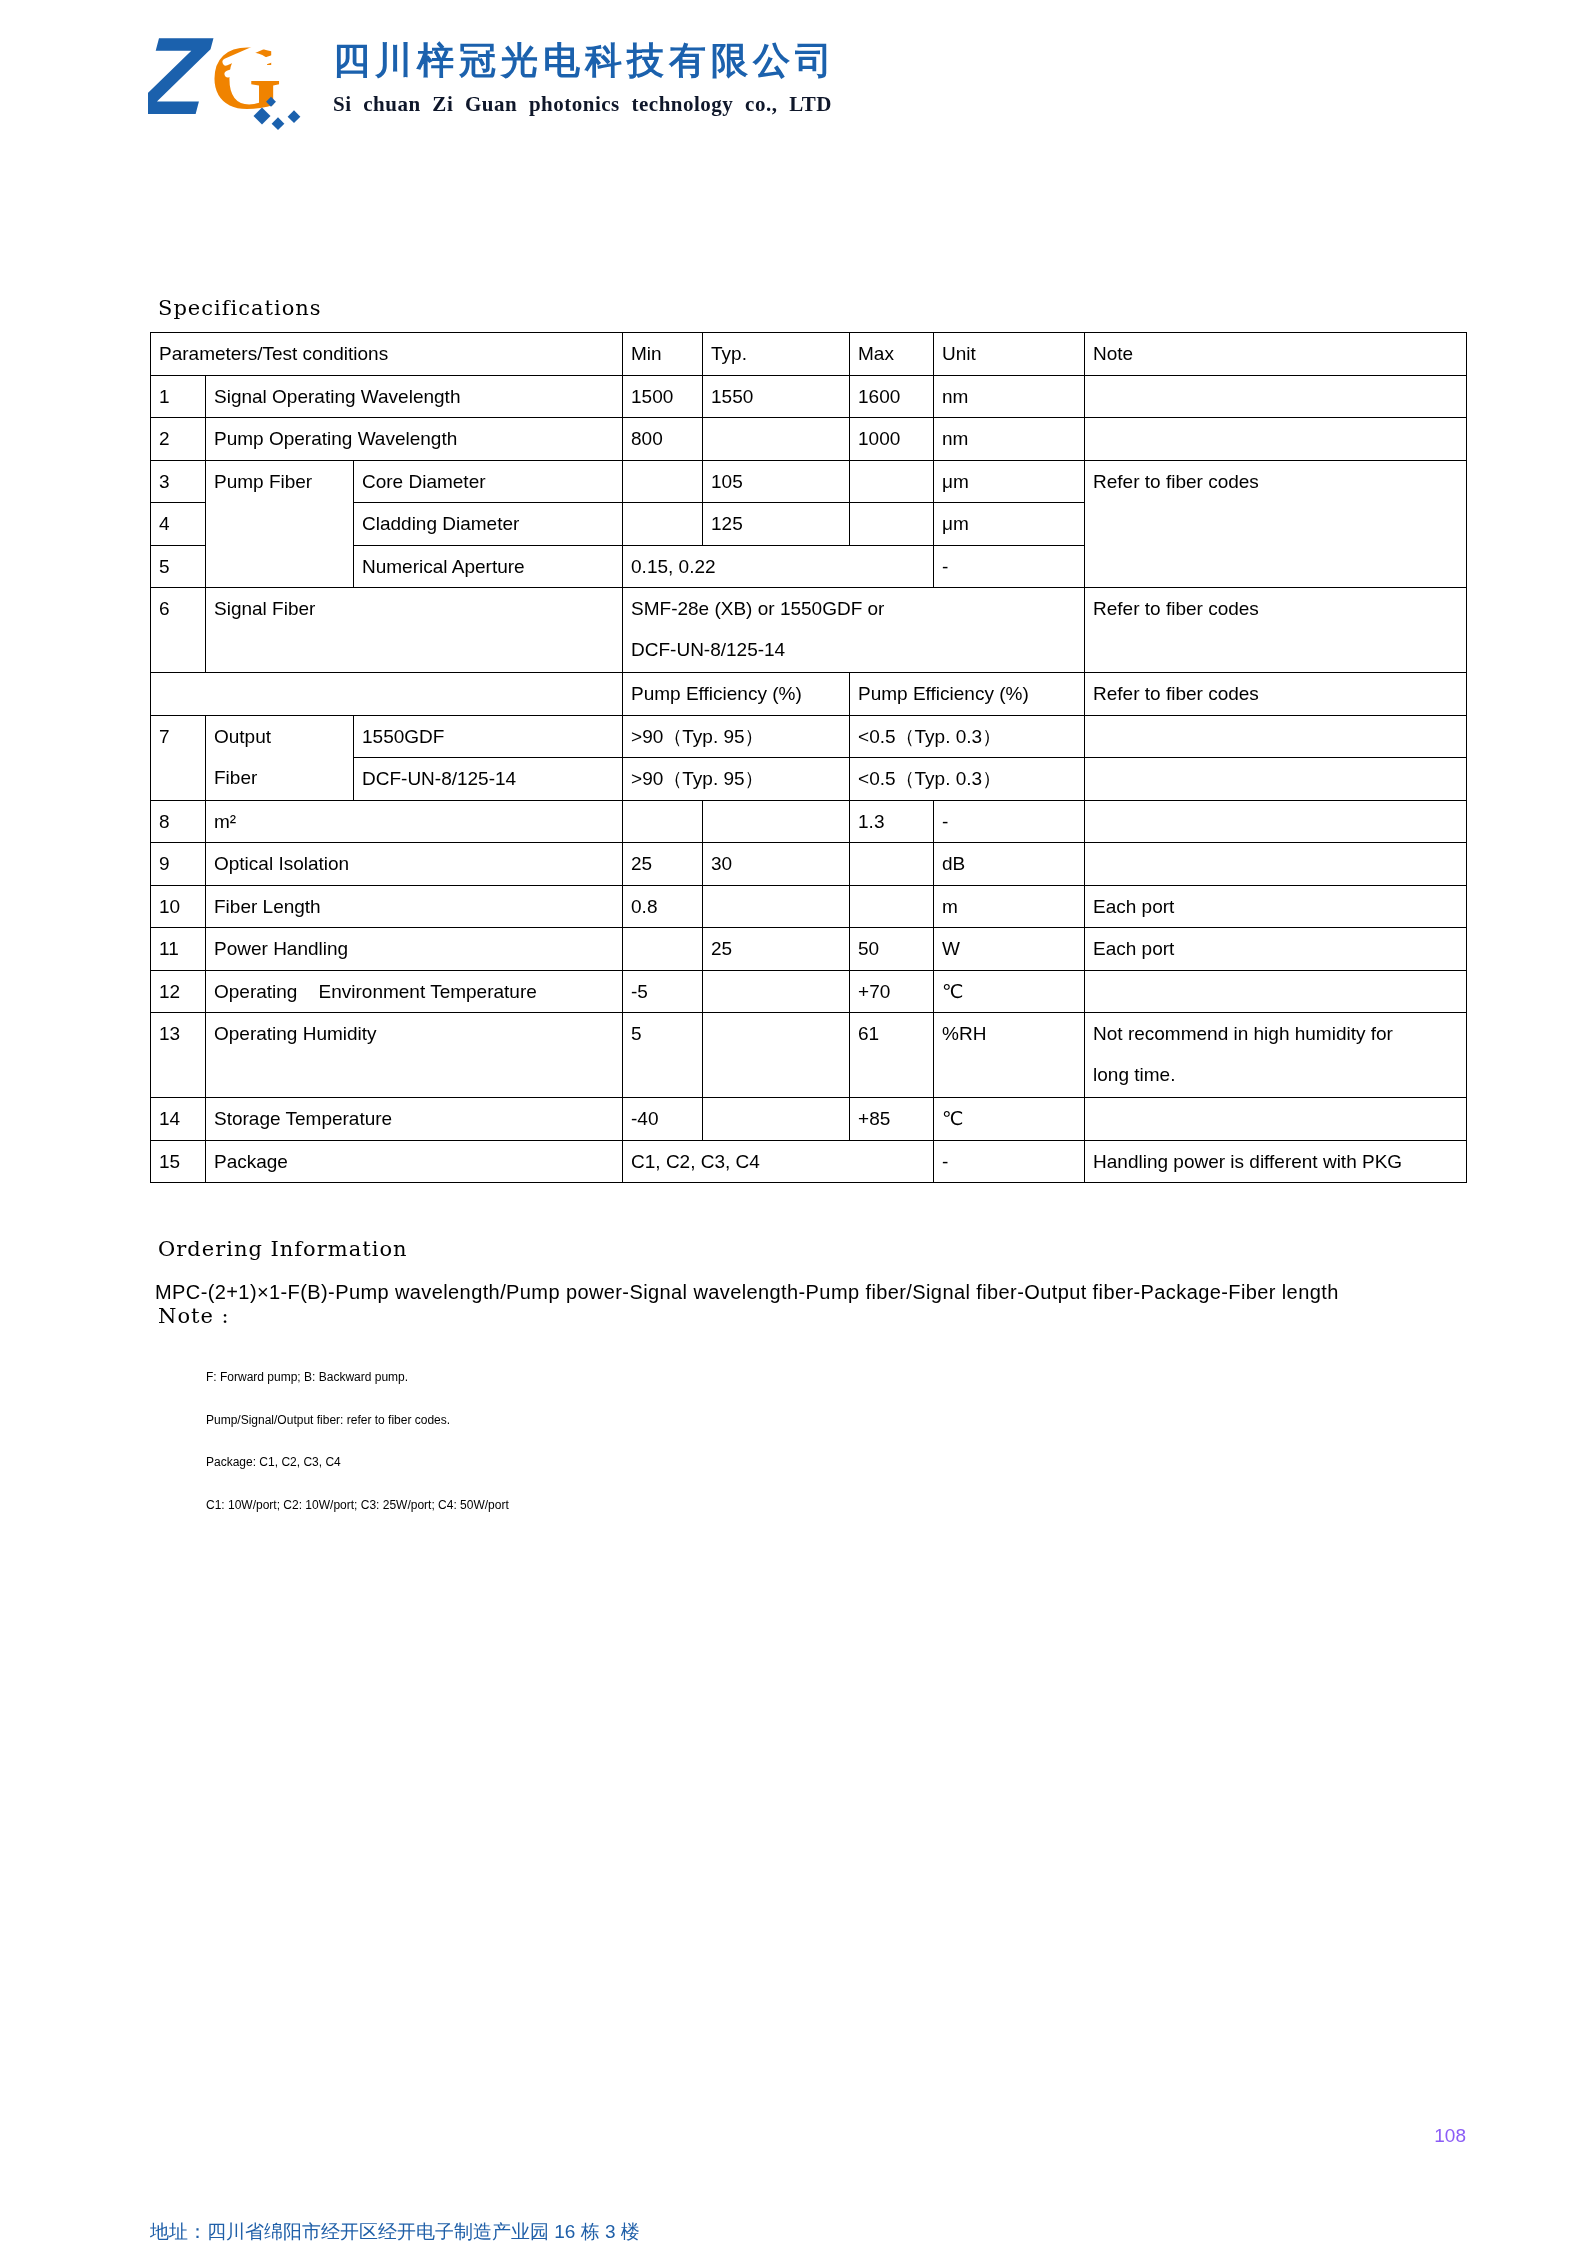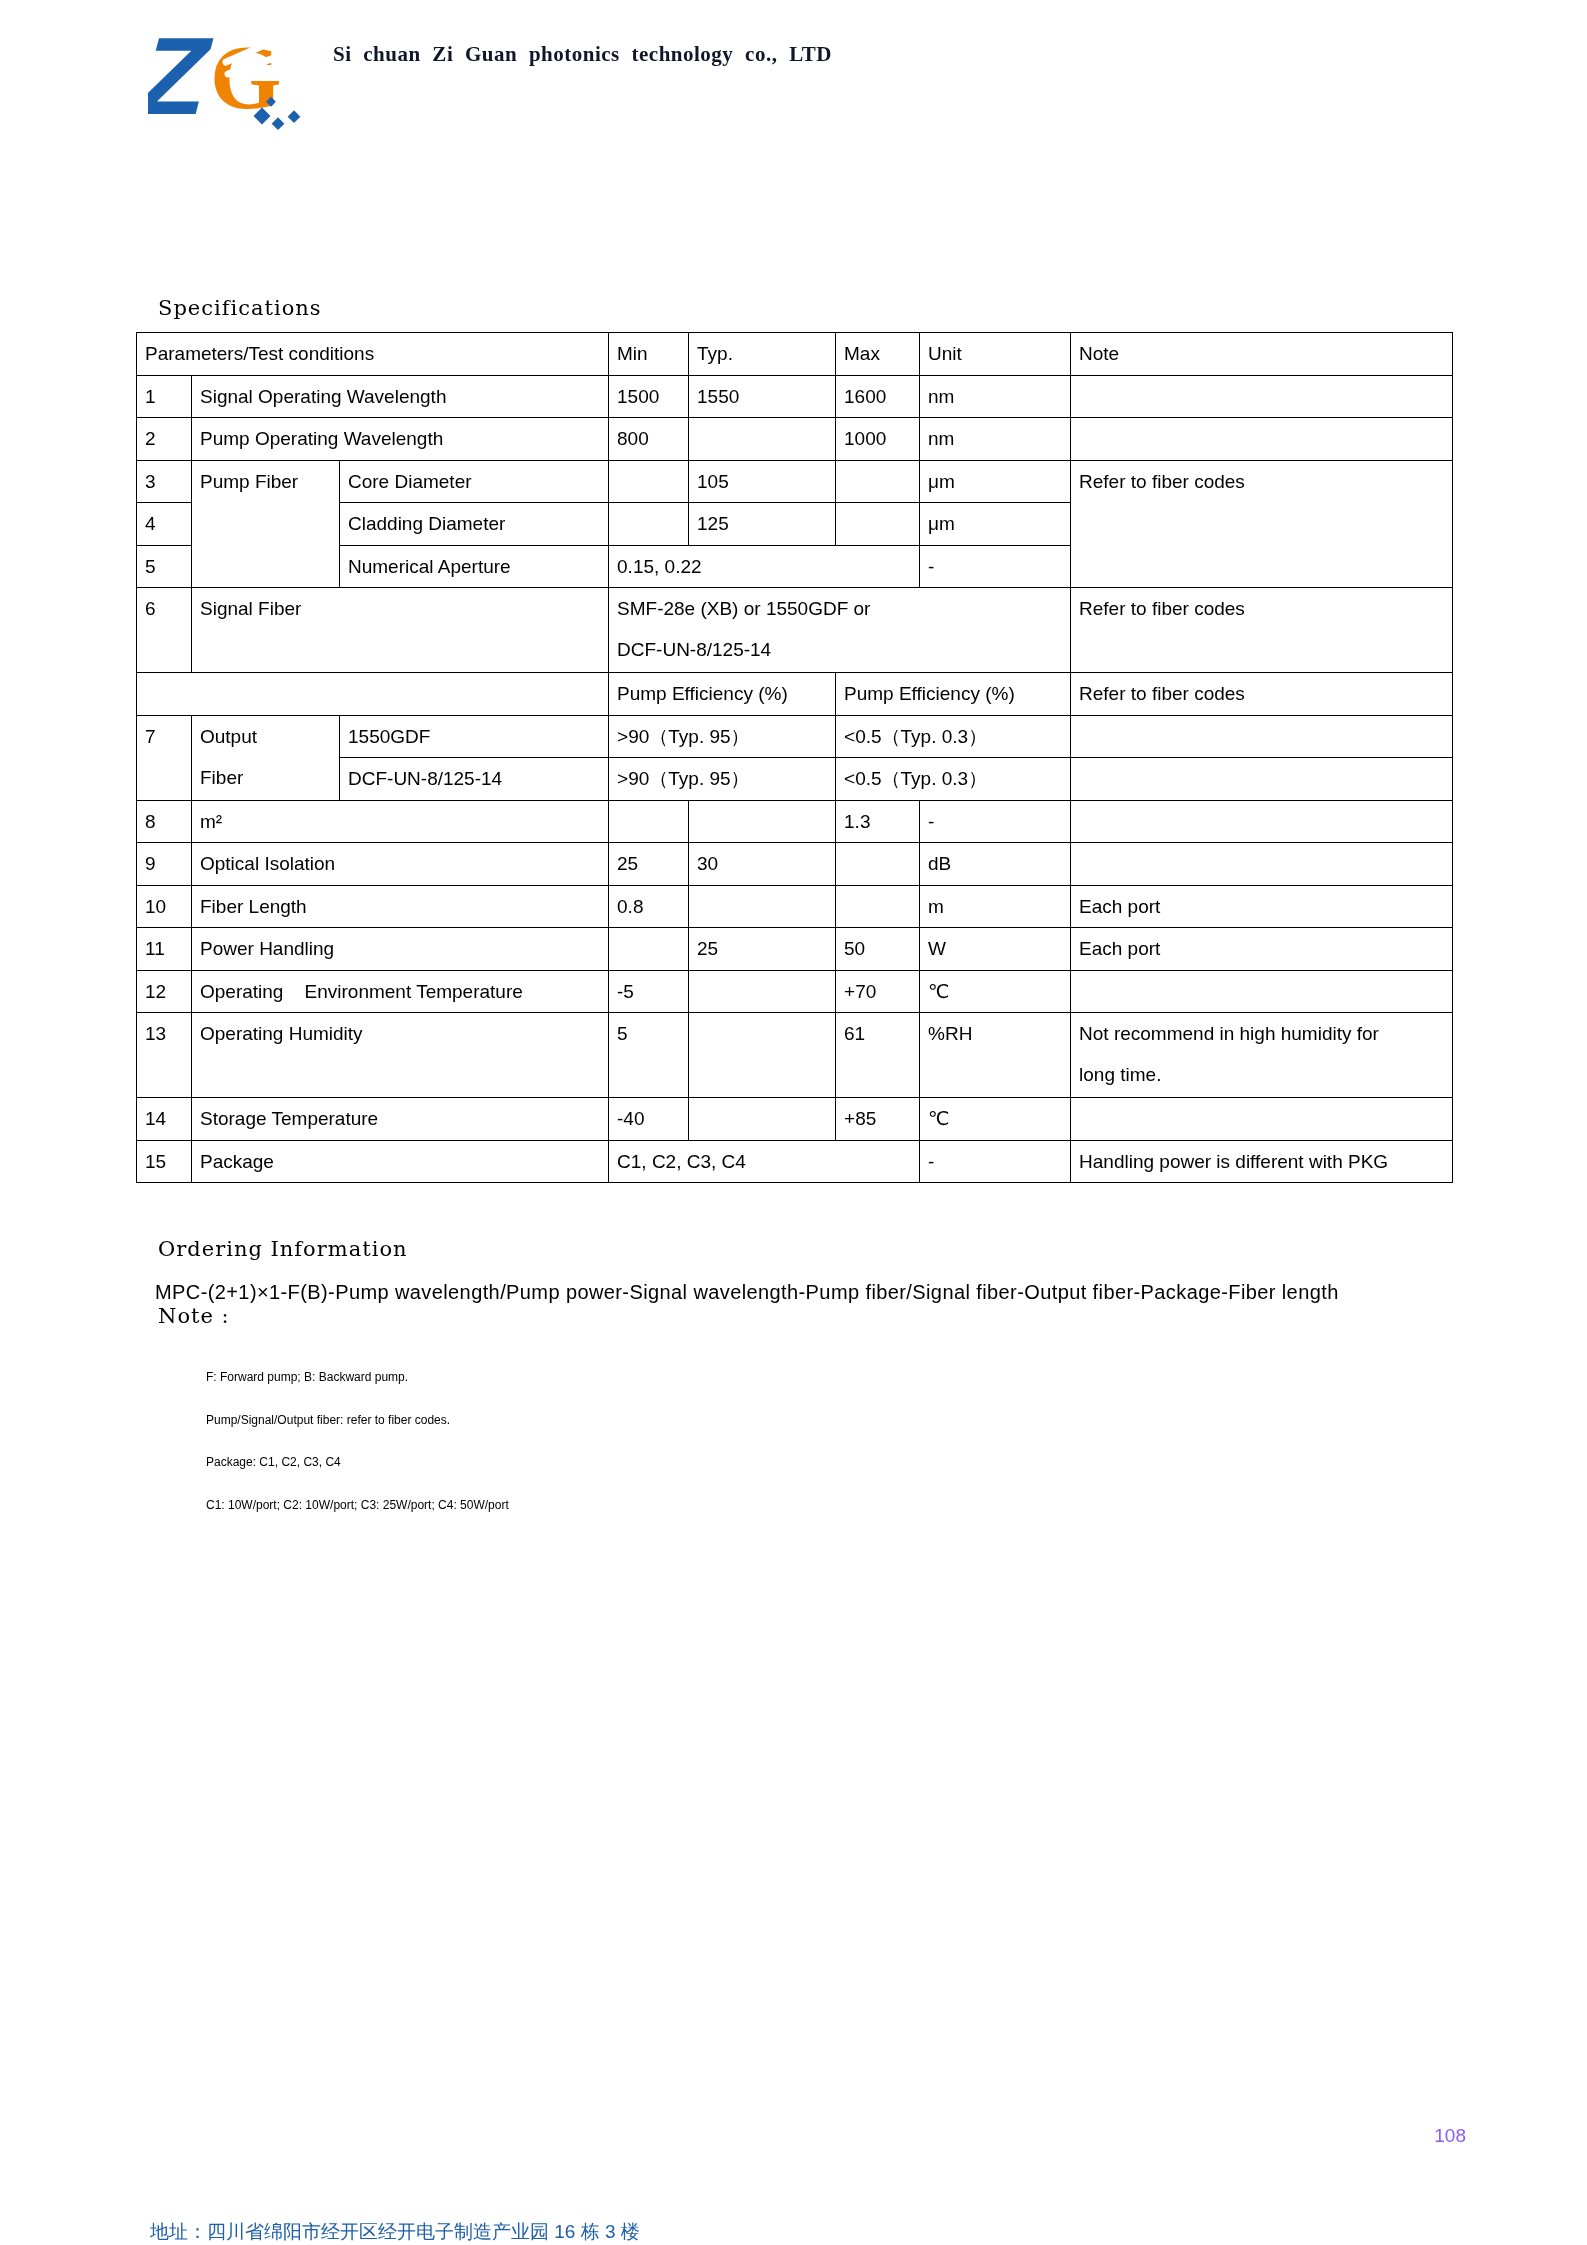--- a/index.html
+++ b/index.html
@@ -13,21 +13,21 @@
   .company-cn{font-size:37px;font-weight:bold;color:#1b61ad;letter-spacing:5px;
               font-family:"Liberation Sans","DejaVu Sans",sans-serif;}
   .company-en{font-size:21px;font-weight:bold;color:#0f172a;letter-spacing:.5px;word-spacing:6px;
               font-family:"Liberation Serif","DejaVu Serif",serif;margin-top:6px;}
 
   
   .serif-title{position:absolute;font-family:"DejaVu Serif","Liberation Serif",serif;
                font-size:21px;color:#000;letter-spacing:1px;}
 
   
-  table.spec{position:absolute;top:332px;left:136px;width:1316px;table-layout:fixed;
+  table.spec{position:absolute;top:332px;left:150px;width:1316px;table-layout:fixed;
              border-collapse:collapse;font-size:19px;}
   table.spec td{border:1.5px solid #000;vertical-align:top;line-height:41px;
                 padding:0 8px;white-space:pre-wrap;overflow:hidden;}
   table.spec tr.h{height:42.5px;}
   table.spec tr.h2{height:85px;}
   td.tc{padding:0 2px;}
   td.tl{text-align:left;padding-left:11px;}
   td.vm{vertical-align:middle;}
   td.note{padding-left:12px;padding-right:10px;margin-left:28px;}
 
@@ -58,20 +58,21 @@
 
       <g fill="#1b61ad">
         <rect x="108" y="88" width="12" height="12" transform="rotate(45 114 94)"></rect>
         <rect x="126" y="97" width="9" height="9" transform="rotate(45 130 101)"></rect>
         <rect x="142" y="90" width="9" height="9" transform="rotate(45 146 94)"></rect>
         <rect x="120" y="76" width="7" height="7" transform="rotate(45 123 79)"></rect>
       </g>
     </svg>
   </div>
   <div class="logo-text">
+    <div class="company-cn">四川梓冠光电科技有限公司</div>
     <div class="company-en">Si chuan Zi  Guan  photonics  technology co., LTD</div>
   </div>
 </div>
 
 <div class="serif-title" style="top:296px;left:158px;">Specifications</div>
 
 <table class="spec">
   <colgroup>
     <col style="width:55px">
       <col style="width:148px">

